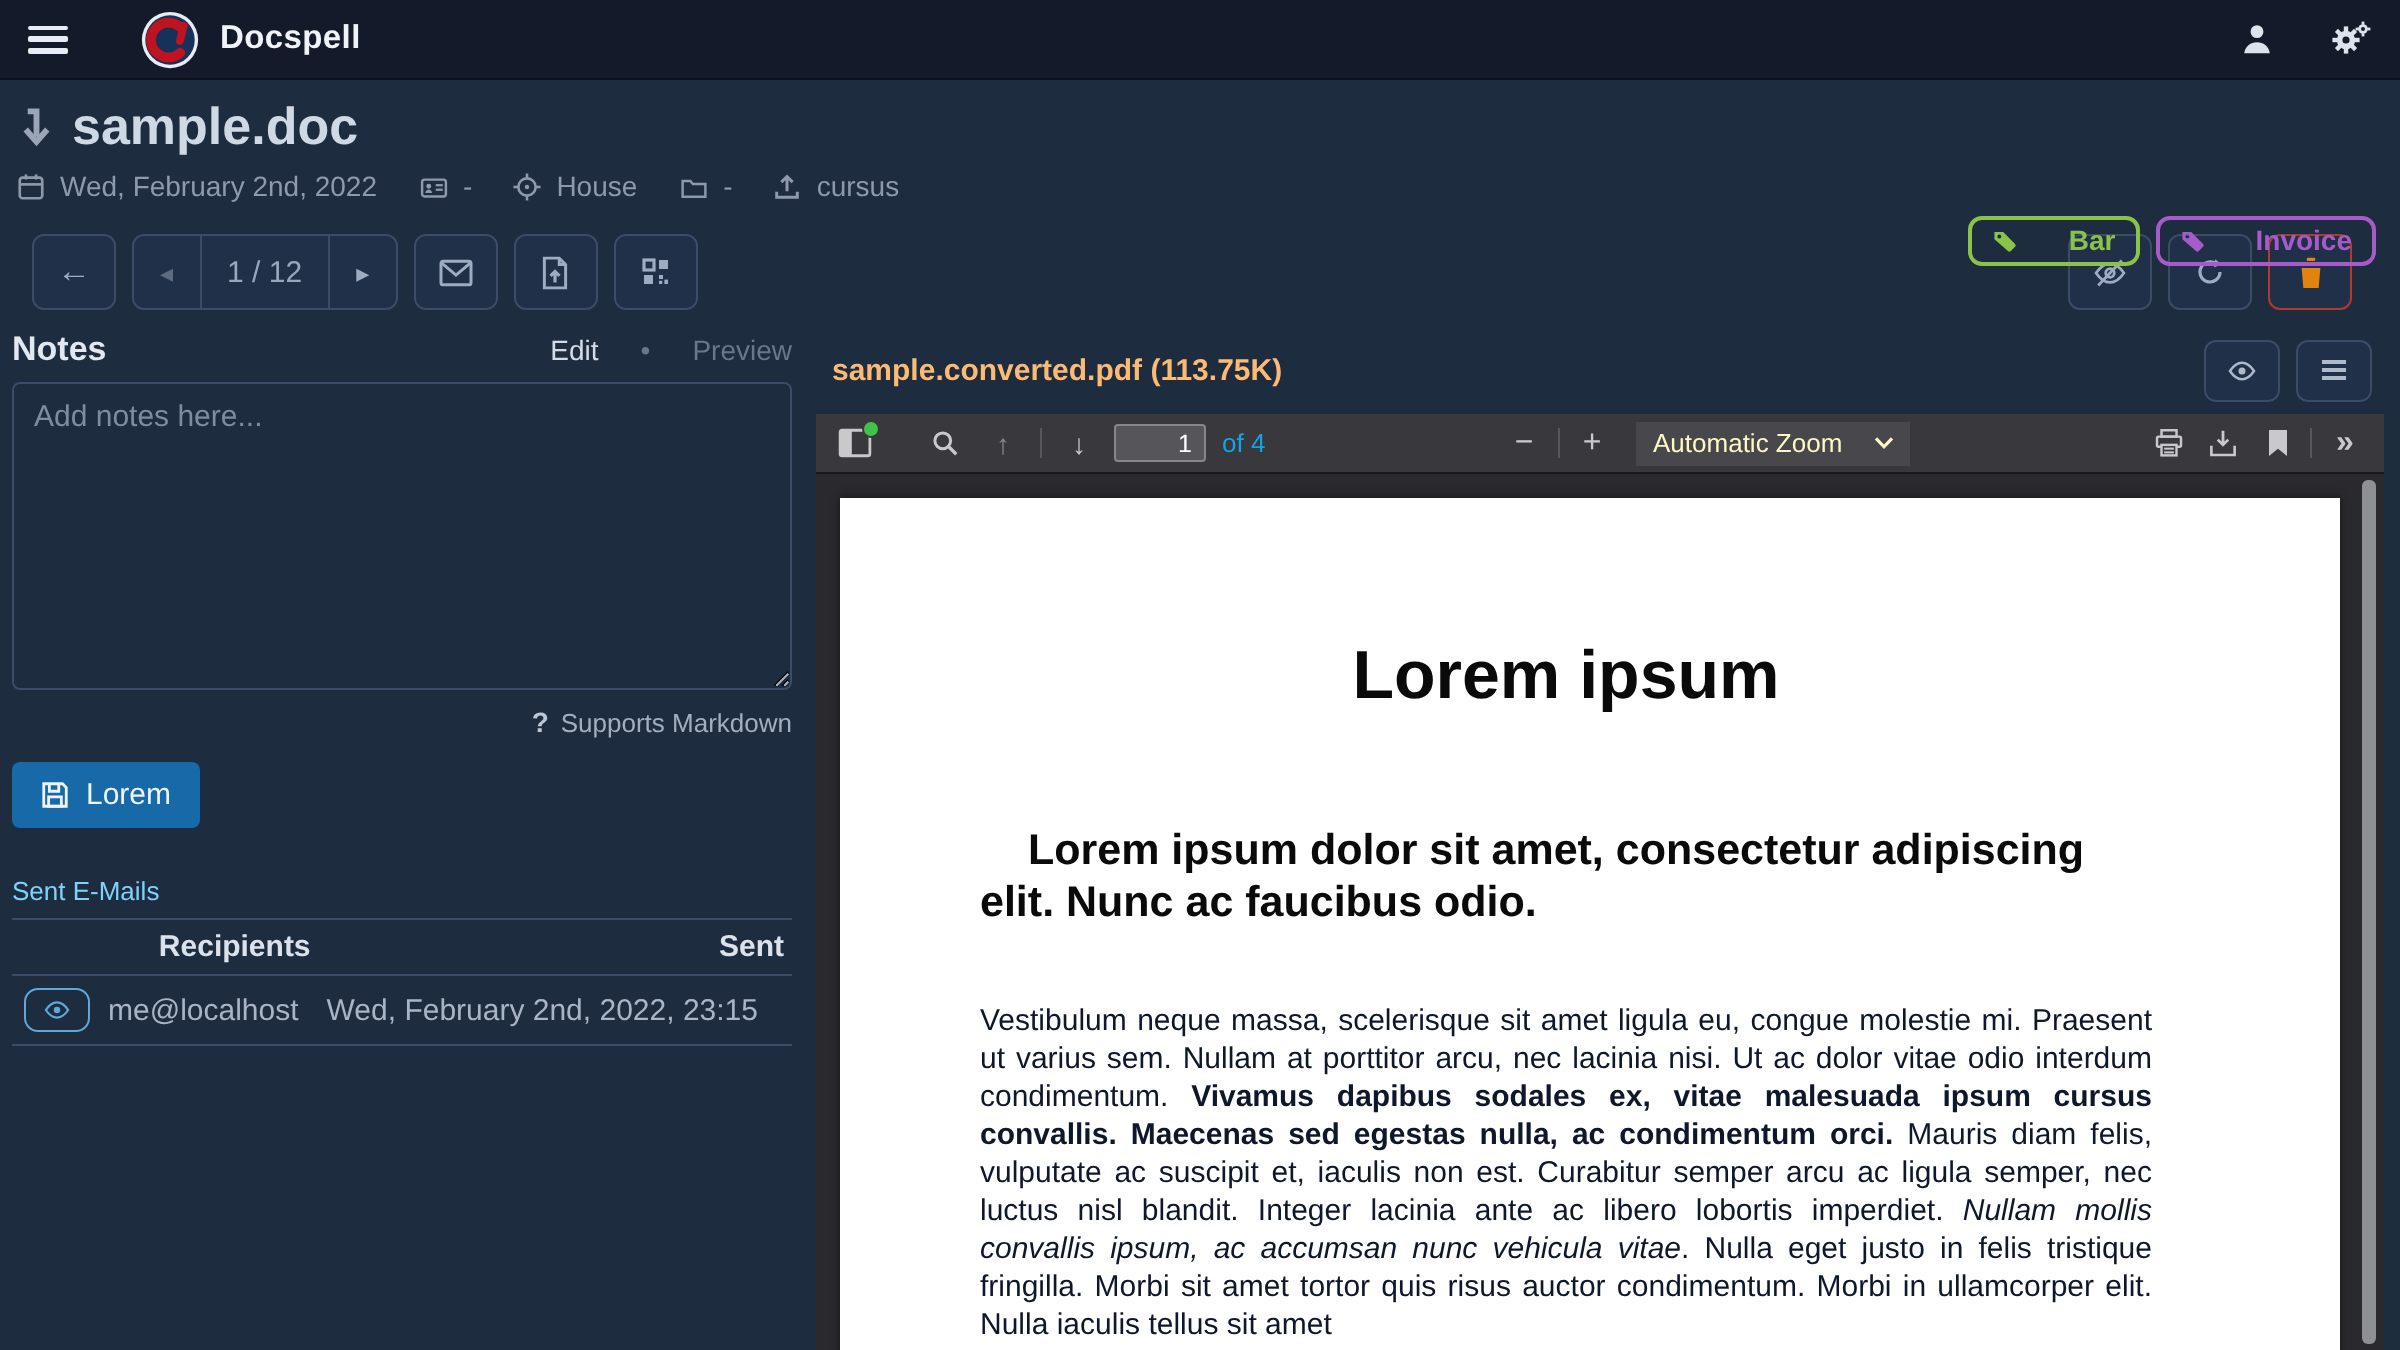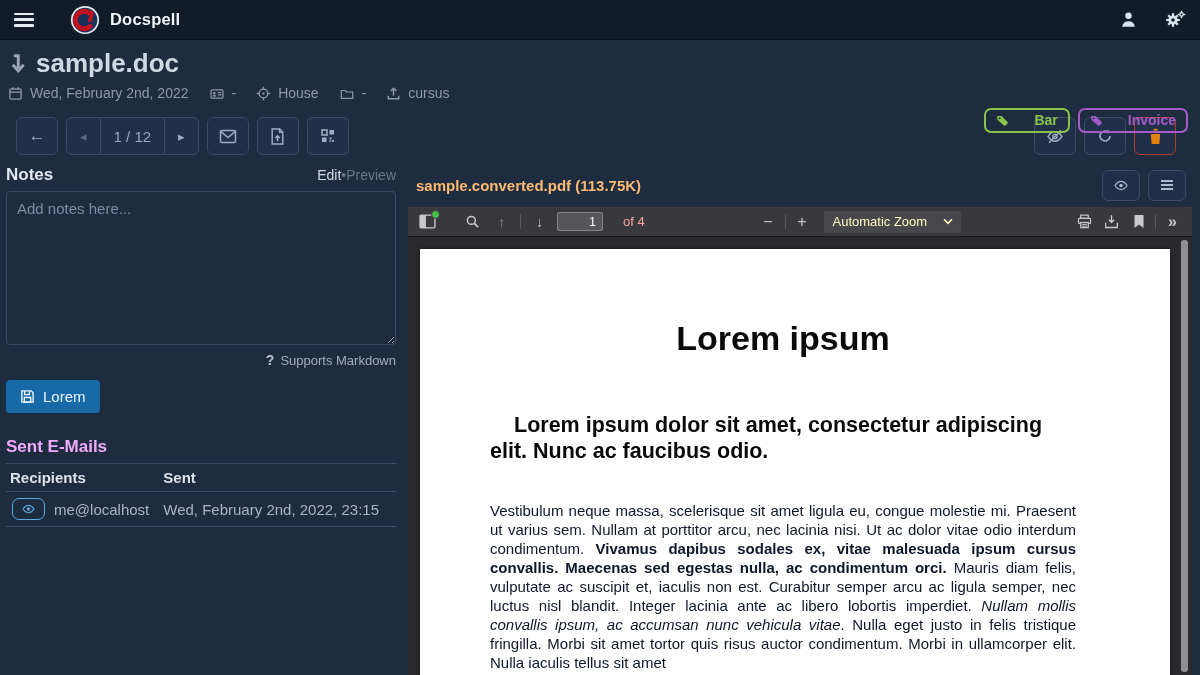--- a/index.html
+++ b/index.html
@@ -46,35 +46,35 @@
   .chev { font-size:13px; }
   .chev.dim { color:#5e6a7f; }
   .ibtn.danger { border-color:#b03a30; color:#e2830f; }
 
   
   .columns { flex:1; display:flex; min-height:0; margin-top:8px; }
   .left-col { width:400px; flex:none; padding:0 4px 0 6px; }
 
   .notes-head { display:flex; align-items:baseline; margin:2px 0 6px 0; }
   .notes-head h2 { font-size:17px; font-weight:bold; color:#e2e8f1; }
-  .notes-links { margin-left:auto; display:flex; gap:0; font-size:14px; align-items:baseline; }
+  .notes-links { margin-left:auto; display:flex; gap:21px; font-size:14px; align-items:baseline; }
   .lnk-edit { color:#d3dbe6; cursor:pointer; }
   .lnk-sep { color:#6a7689; }
   .lnk-preview { color:#6a7689; cursor:pointer; }
   textarea.notes { width:100%; height:154px; background:transparent; border:1px solid #3c4b66; border-radius:4px;
           color:#cdd6e4; font-family:"Liberation Sans",sans-serif; font-size:15px; padding:8px 10px; resize:vertical; }
   textarea.notes::placeholder { color:#7f8ba0; }
   .md-hint { text-align:right; font-size:13px; color:#a3aebf; margin-top:3px; }
   .md-hint .q { font-weight:bold; font-size:14px; margin-right:6px; color:#bcc6d5; }
   .submit-btn { margin-top:12px; display:inline-flex; align-items:center; gap:8px; background:#1769a8;
           border:none; border-radius:4px; color:#eef4fa; font-size:15px; padding:8px 14px; cursor:pointer;
           font-family:"Liberation Sans",sans-serif; }
-  .sent-head { font-size:17px; font-weight:bold; color:#f0abfc; margin-top:24px; }
+  .sent-head { font-size:13px; font-weight:normal; color:#7dd3fc; margin-top:24px; }
   table.mails { width:100%; border-collapse:collapse; margin-top:6px; }
-  table.mails th { font-size:15px; color:#dbe2ec; font-weight:bold; text-align:left; padding:5px 4px;
+  table.mails th { font-size:15px; color:#dbe2ec; font-weight:bold; text-align:right; padding:5px 4px;
           border-top:1px solid #3c4b66; border-bottom:1px solid #3c4b66; }
   table.mails td { font-size:15px; color:#a9b4c4; padding:6px 4px; border-bottom:1px solid #3c4b66; }
   .eye-btn { display:inline-flex; align-items:center; justify-content:center; padding:4px 8px;
           border:1px solid #5fa8dc; border-radius:7px; background:transparent; color:#5fa8dc; cursor:pointer; }
   td.c-eye { width:44px; text-align:center; }
   td.c-sent { text-align:left; }
 
   
   .right-panel { flex:1; min-width:0; display:flex; flex-direction:column; }
   .pdf-header { flex:none; height:44px; display:flex; align-items:center; padding:0 14px 0 16px; }
@@ -87,21 +87,21 @@
   .pdf-toolbar { flex:none; height:30px; background:#38383d; display:flex; align-items:center;
           padding:0 6px; gap:2px; color:#c9c9cc; border-bottom:1px solid #19191c; }
   .ptb { width:27px; height:24px; display:flex; align-items:center; justify-content:center;
           background:transparent; border:none; color:#c9c9cc; cursor:pointer; font-size:14px;
           font-family:"Liberation Sans",sans-serif; position:relative; }
   .ptb.dim { color:#8a8a8e; }
   .vsep { width:1px; height:15px; background:#57575c; margin:0 3px; flex:none; }
   .pageno { width:46px; height:19px; background:#55555a; border:1px solid #86868c; border-radius:2px;
           color:#fff; font-size:12.5px; text-align:right; padding:0 6px; margin:0 4px 0 2px;
           font-family:"Liberation Sans",sans-serif; }
-  .oftotal { font-size:13px; color:#fca5a5; margin-left:14px; white-space:nowrap; }
+  .oftotal { font-size:13px; color:#0ea5e9; margin-left:2px; white-space:nowrap; }
   .zoomgrp { display:flex; align-items:center; margin-left:auto; }
   .zoomsel { display:flex; align-items:center; gap:16px; background:#47474c; color:#fef9c3;
           font-size:13px; padding:3px 8px 4px 9px; margin-left:8px; cursor:pointer; min-width:128px; }
   .rightgrp { display:flex; align-items:center; margin-left:auto; }
   .greendot { position:absolute; top:0px; right:1px; width:9px; height:9px; border-radius:50%;
           background:#43c24a; border:1.5px solid #38383d; }
 
   .pdf-viewer { flex:1; min-height:0; position:relative; overflow:hidden; background:#2a2a2e; }
   .pdf-page { position:absolute; left:12px; right:22px; top:12px; height:1400px; background:#ffffff;
           color:#141414; padding:70px 94px 0 70px; box-shadow:0 0 4px rgba(0,0,0,.5); }

